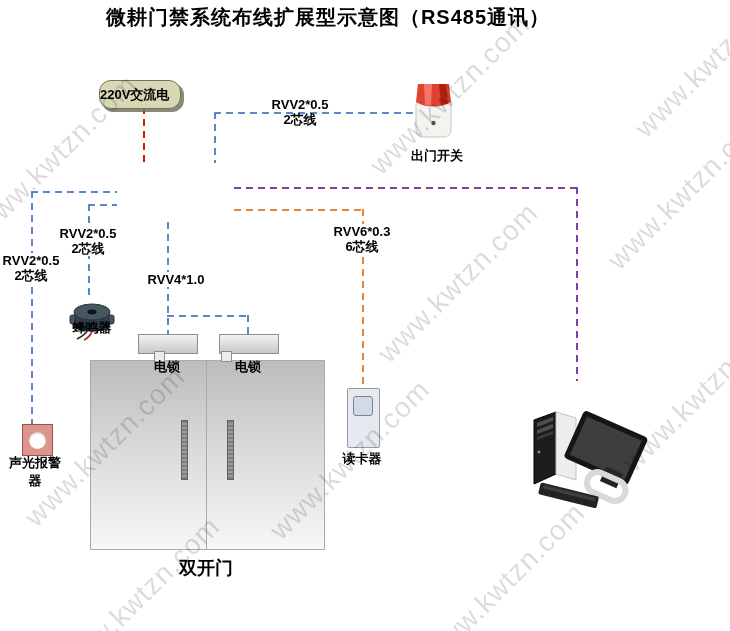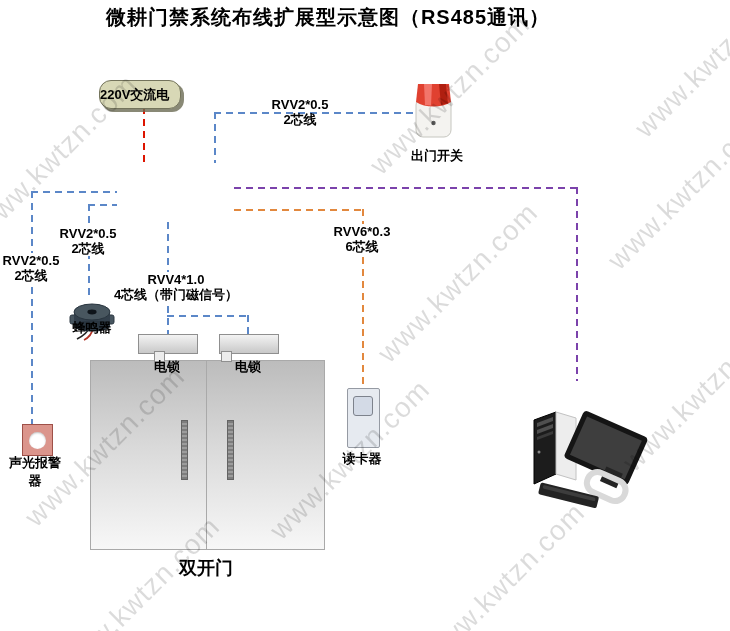--- a/index.html
+++ b/index.html
@@ -139,21 +139,20 @@
     <div>2芯线</div>
   </div>
 
   <div class="cable-label bg-white" style="left:2px; top:253px; width:58px;">
     <div>RVV2*0.5</div>
     <div>2芯线</div>
   </div>
 
   <div class="cable-label bg-white" style="left:97px; top:263px; width:158px;margin-top:9px;">
     <div>RVV4*1.0</div>
-    <div>4芯线（带门磁信号）</div>
   </div>
 
   <div class="cable-label bg-white" style="left:329px; top:224px; width:66px;">
     <div>RVV6*0.3</div>
     <div>6芯线</div>
   </div>
 
   <span class="dev" style="left:413px; top:83px;">
     <svg width="41" height="55" viewBox="0 0 41 55">
       <rect x="3" y="15" width="35" height="39" rx="7" fill="#f4f3f0" stroke="#c6c6c0"></rect>

